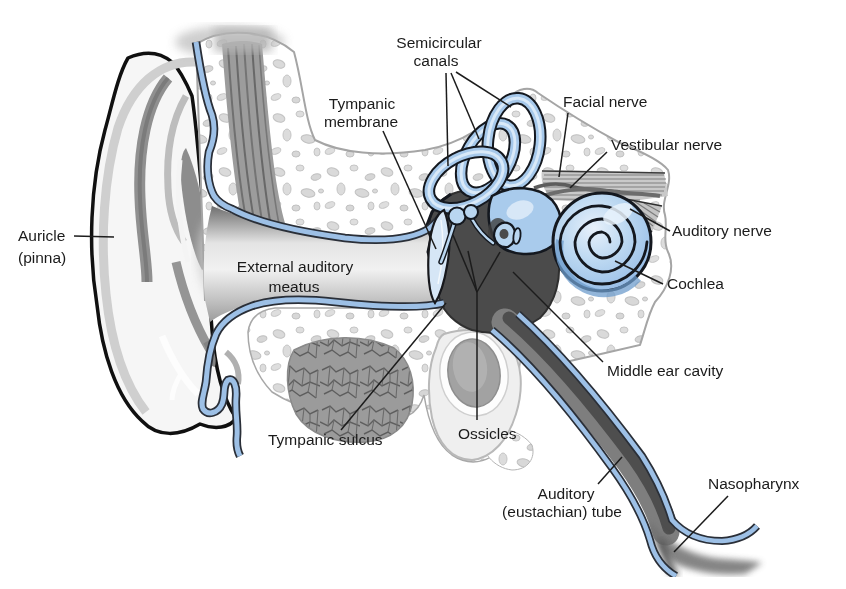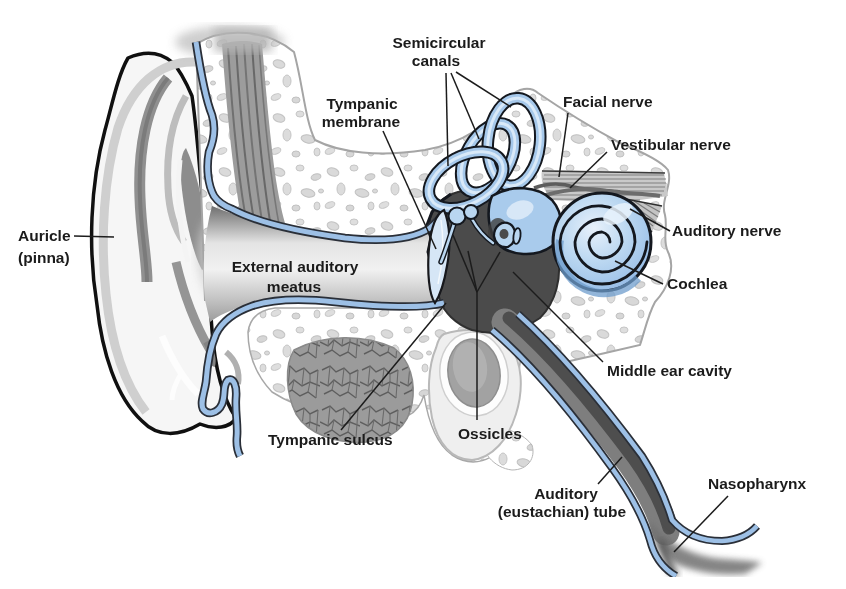--- a/index.html
+++ b/index.html
@@ -1,16 +1,16 @@
 <!DOCTYPE html>
 <html><head>
 <meta charset="utf-8">
 <style>
   html,body{margin:0;padding:0;background:#ffffff;}
-  .stage{width:846px;height:577px;position:relative;background:#fff;overflow:hidden;font-weight:bold;}
+  .stage{width:846px;height:577px;position:relative;background:#fff;overflow:hidden;}
   svg{display:block;}
   text{font-family:"Liberation Sans",sans-serif;font-size:15.5px;fill:#1b1b1b;}
   .ptr{stroke:#1c1c1c;stroke-width:1.5;fill:none;}
 </style>
 </head>
 <body>
 
 <div class="stage">
 <svg width="846" height="589" viewBox="0 0 846 589">
 <defs>

